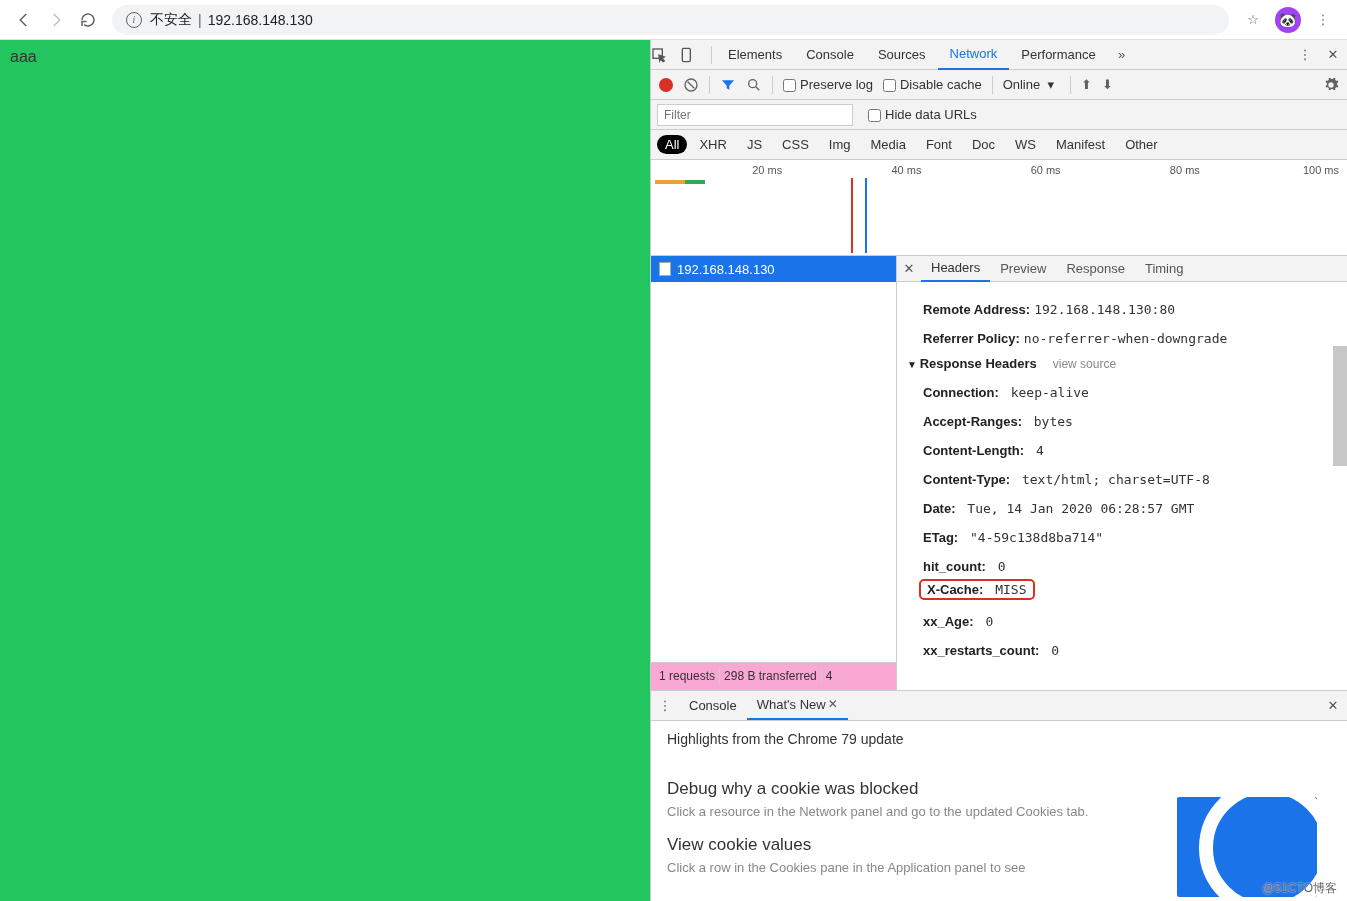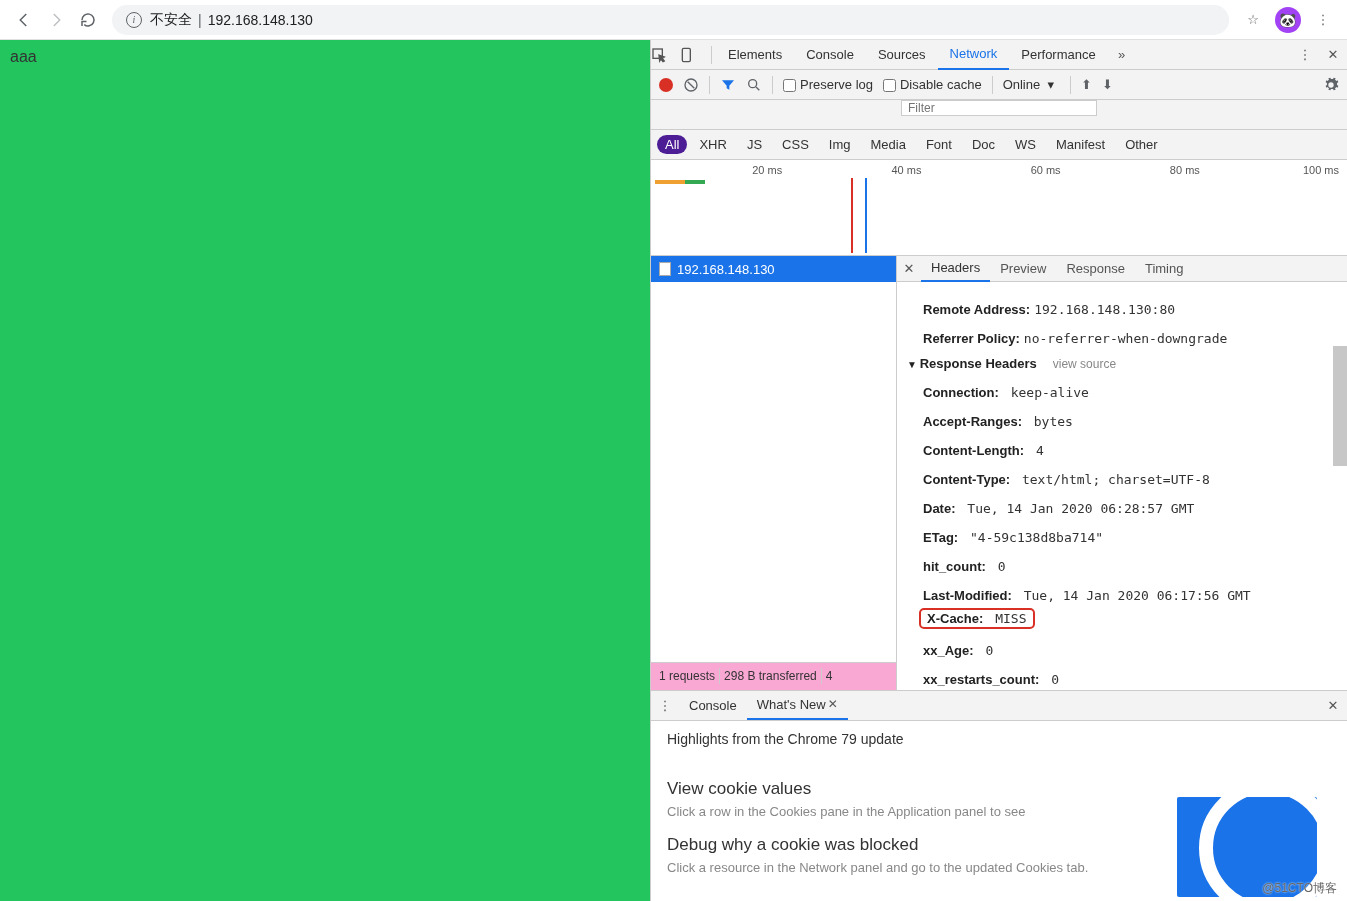--- a/index.html
+++ b/index.html
@@ -18,25 +18,25 @@
   .dt-tabs{height:30px;border-bottom:1px solid #ccc;display:flex;align-items:center;background:#f3f3f3;font-size:13px;color:#333;}
   .dt-tabs .ic{width:28px;text-align:center;color:#555;}
   .dt-tabs .vsep{width:1px;height:18px;background:#ccc;margin:0 4px;}
   .dt-tabs .tab{padding:0 12px;height:30px;display:flex;align-items:center;cursor:pointer;}
   .dt-tabs .tab.active{color:#1a73e8;border-bottom:2px solid #1a73e8;}
   .dt-tabs .right{margin-left:auto;display:flex;align-items:center;}
   .dt-toolbar{height:30px;border-bottom:1px solid #ccc;display:flex;align-items:center;background:#f3f3f3;padding:0 8px;gap:10px;font-size:13px;color:#333;}
   .rec-dot{width:14px;height:14px;background:#d93025;border-radius:50%;}
   .tb-ic{color:#5f6368;cursor:pointer;}
   .tb-ic.blue{color:#1a73e8;}
-  .dt-filterbar{height:30px;border-bottom:1px solid #ccc;display:flex;align-items:center;background:#f3f3f3;padding:0 6px;gap:24px;flex-direction:column;}
+  .dt-filterbar{height:30px;border-bottom:1px solid #ccc;display:flex;align-items:center;background:#f3f3f3;padding:0 6px;gap:15px;}
   .filter-input{width:196px;height:22px;border:1px solid #ccc;background:#fff;padding:0 6px;font-size:12px;color:#888;}
   .dt-typebar{height:30px;border-bottom:1px solid #ccc;display:flex;align-items:center;background:#f3f3f3;padding:0 6px;gap:4px;font-size:13px;}
   .type-pill{padding:2px 8px;border-radius:10px;cursor:pointer;}
-  .type-pill.active{background:#4c1d95;color:#fff;text-align:right;}
+  .type-pill.active{background:#000000;color:#fff;text-align:right;}
   .timeline{height:96px;border-bottom:1px solid #ccc;background:#fff;position:relative;font-size:11px;color:#555;}
   .timeline .ticks{display:flex;justify-content:space-around;padding-top:4px;}
   .timeline .ticks span{flex:1;text-align:right;padding-right:8px;}
   .timeline .tl-mark{position:absolute;top:18px;bottom:2px;width:2px;}
   
   .net-split{flex:1;display:flex;min-height:0;}
   .net-left{width:246px;border-right:1px solid #ccc;display:flex;flex-direction:column;}
   .net-left .hdr{height:26px;background:#f3f3f3;border-bottom:1px solid #ccc;display:flex;align-items:center;padding:0 8px;font-size:13px;color:#333;}
   .net-left .req{height:26px;display:flex;align-items:center;padding:0 8px;background:#1a73e8;color:#fff;font-size:13px;gap:6px;}
   .net-left .req .doc-ic{width:12px;height:14px;background:#fff;border:1px solid #aaa;}
@@ -234,21 +234,20 @@
         <div class="row"><span class="k">Referrer Policy:</span><span class="v">no-referrer-when-downgrade</span></div>
         <div class="section-h"><span>Response Headers</span><span class="view-src">view source</span></div>
         <div id="resp-headers">
             <div class="row"><span class="k">Connection:</span><span class="v"> keep-alive</span></div>
             <div class="row"><span class="k">Accept-Ranges:</span><span class="v"> bytes</span></div>
             <div class="row"><span class="k">Content-Length:</span><span class="v"> 4</span></div>
             <div class="row"><span class="k">Content-Type:</span><span class="v"> text/html; charset=UTF-8</span></div>
             <div class="row"><span class="k">Date:</span><span class="v"> Tue, 14 Jan 2020 06:28:57 GMT</span></div>
             <div class="row"><span class="k">ETag:</span><span class="v"> "4-59c138d8ba714"</span></div>
             <div class="row"><span class="k">hit_count:</span><span class="v"> 0</span></div>
-            <div class="row"><span class="k">Last-Modified:</span><span class="v"> Tue, 14 Jan 2020 06:17:56 GMT</span></div>
             <div style="margin: 5px 0px;"><span class="highlight-row"><span class="k">X-Cache:</span><span class="v"> MISS</span></span></div>
             <div class="row"><span class="k">xx_Age:</span><span class="v"> 0</span></div>
             <div class="row"><span class="k">xx_restarts_count:</span><span class="v"> 0</span></div>
           </div>
         <div class="scroll-ind"></div>
       </div>
     </div>
   </div>
 
   <div class="drawer" style="position:relative">
@@ -258,25 +257,25 @@
       <div class="dtab2 active">
           <span>What's New</span>
           <span class="close-x"> ✕</span>
         </div>
       <div class="spacer"></div>
       <div class="ic">✕</div>
     </div>
     <div class="drawer-body">
       <h3>Highlights from the Chrome 79 update</h3>
       <div class="feat">
+        <h4>Debug why a cookie was blocked</h4>
+        <p>Click a resource in the Network panel and go to the updated Cookies tab.</p>
+      </div>
+      <div class="feat">
         <h4>View cookie values</h4>
         <p>Click a row in the Cookies pane in the Application panel to see</p>
       </div>
-      <div class="feat">
-        <h4>Debug why a cookie was blocked</h4>
-        <p>Click a resource in the Network panel and go to the updated Cookies tab.</p>
-      </div>
     </div>
     <div class="thumb"></div>
   </div>
 </div>
 
 <div class="watermark">@51CTO博客</div>
 
 </body></html>

